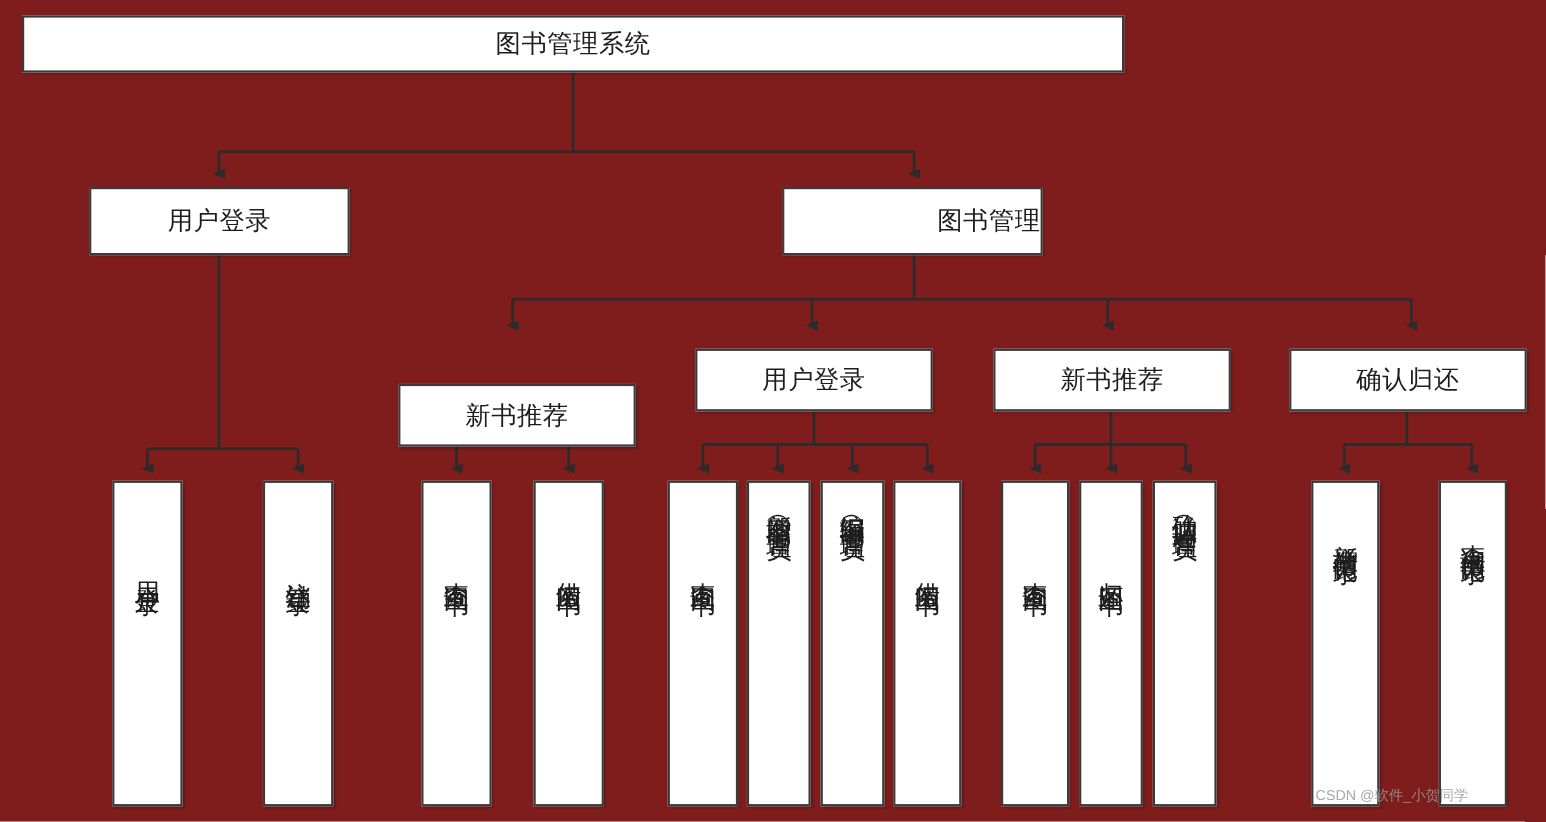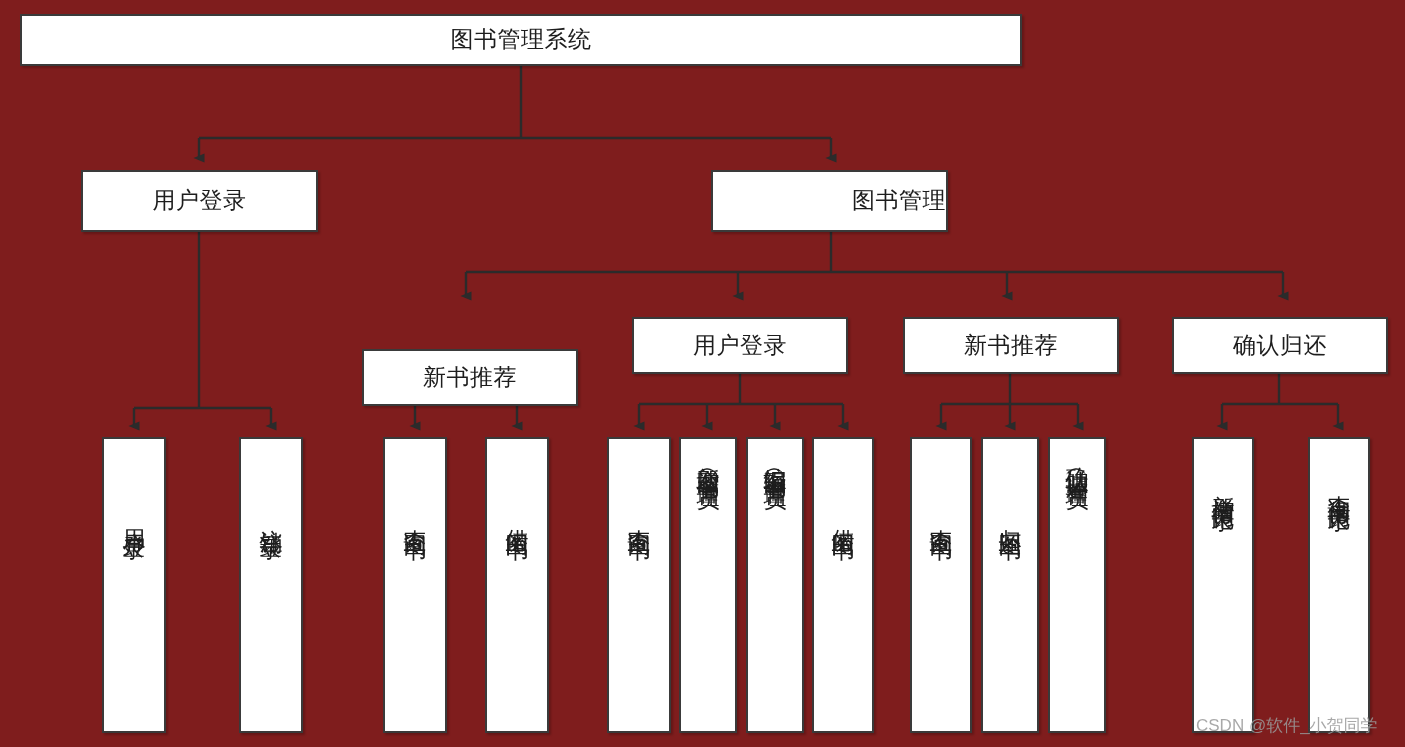--- a/index.html
+++ b/index.html
@@ -52,21 +52,21 @@
   .node.v .label {
     writing-mode: vertical-rl;
     text-orientation: upright;
     font-size: 23px;
     letter-spacing: 3px;
     line-height: 1;
   }
   .watermark {
     position: absolute;
     color: #9a9a9a;
-    font-size: 17px;
+    font-size: 13px;
     white-space: nowrap;
     opacity: 0.85;
   }
 </style>
 </head>
 <body>
 
 <div id="canvas">
 
   <svg id="wires" viewBox="0 0 1405 747">

